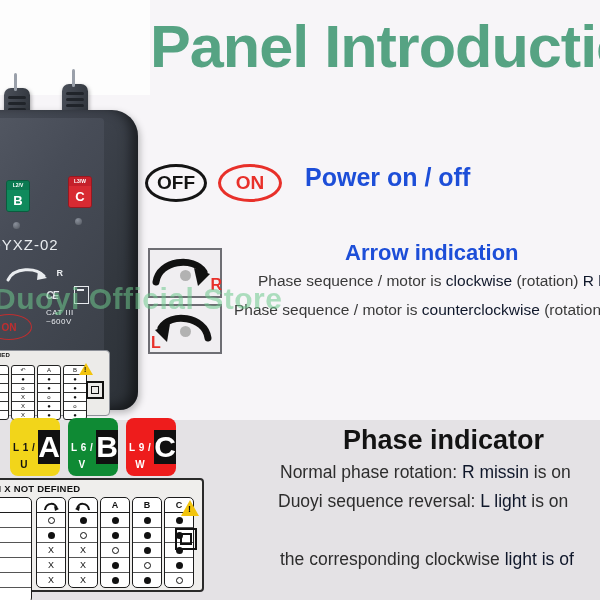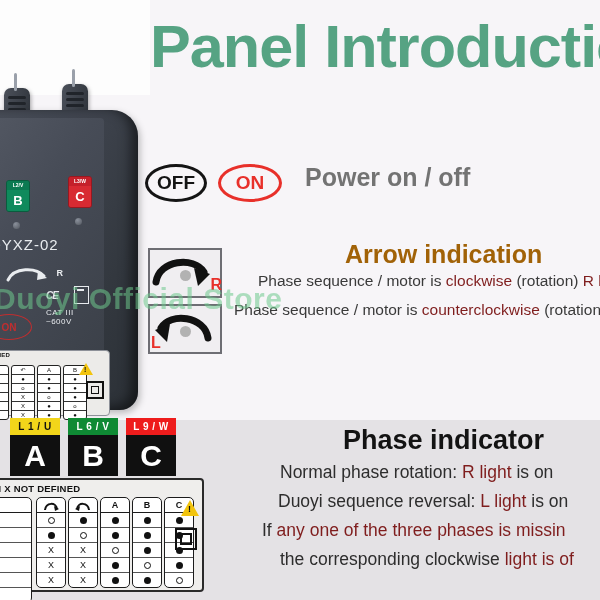--- a/index.html
+++ b/index.html
@@ -93,51 +93,51 @@
   .mini .cell{height:8px;border-bottom:1px solid #333;font-size:6px;text-align:center;line-height:8px;color:#111;}
   .mini .cell:last-child{border-bottom:none;}
 
   
   .pill{position:absolute;display:flex;align-items:center;justify-content:center;
     border-radius:50%;font-weight:bold;background:transparent;}
   .pill-off{left:145px;top:164px;width:56px;height:32px;border:3px solid #141414;color:#141414;font-size:19px;}
   .pill-on{left:218px;top:164px;width:58px;height:32px;border:3px solid #e8302a;color:#e8302a;font-size:19px;}
   .power-label{position:absolute;left:305px;top:163px;
     font-family:"Liberation Sans Narrow","Liberation Sans",sans-serif;
-    font-weight:bold;font-size:25px;color:#737373;white-space:nowrap;}
+    font-weight:bold;font-size:25px;color:#1d4ed8;white-space:nowrap;}
 
   
   .arrowbox{position:absolute;width:70px;height:46px;background:#f0eef1;border:2px solid #6e6e74;}
   .arrowbox.r{left:148px;top:248px;}
   .arrowbox.l{left:148px;top:304px;}
   .arrowbox .dot{position:absolute;left:50%;top:55%;width:11px;height:11px;margin-left:-5px;margin-top:-5px;
     border-radius:50%;background:#b2b2b2;}
   .arrowbox .tag{position:absolute;font-size:16px;font-weight:bold;color:#e8302a;}
   .arrowbox.r .tag{right:-2px;bottom:2px;}
   .arrowbox.l .tag{left:1px;bottom:0px;}
   .arrow-title{position:absolute;left:345px;top:240px;
-    font-weight:bold;font-size:25px;color:#a16207;white-space:nowrap;}
+    font-weight:bold;font-size:22px;color:#1d4ed8;white-space:nowrap;}
   .arrow-line{position:absolute;font-size:15.5px;color:#3a3a3a;white-space:nowrap;}
   .arrow-line.l1{left:258px;top:272px;}
   .arrow-line.l2{left:234px;top:301px;}
-  .rd{color:#7f1d1d;}
+  .rd{color:#0f172a;}
 
   
   .phase-title{position:absolute;left:343px;top:425px;
     font-family:"Liberation Sans Narrow","Liberation Sans",sans-serif;
     font-weight:bold;font-size:27px;color:#131313;white-space:nowrap;}
   .phase-line{position:absolute;font-size:17.5px;color:#2d2d2d;white-space:nowrap;}
   .p1{left:280px;top:462px;}
   .p2{left:278px;top:491px;}
   .p3{left:262px;top:520px;}
   .p4{left:280px;top:549px;}
 
   
-  .plabel{position:absolute;width:50px;height:58px;border-radius:15px;
-    display:flex;flex-direction:column;align-items:center;}
+  .plabel{position:absolute;width:50px;height:58px;border-radius:8px;
+    display:flex;flex-direction:row;align-items:center;}
   .plabel .top{width:100%;height:17px;font-size:10px;font-weight:bold;text-align:center;line-height:17px;letter-spacing:.5px;}
   .plabel .letter{flex:1;width:100%;display:flex;align-items:center;justify-content:center;
     font-size:30px;font-weight:bold;color:#fff;background:#101010;}
   .pa{left:10px;top:418px;background:#f2d51a;}
   .pa .top{background:#f2d51a;color:#111;}
   .pb{left:68px;top:418px;background:#0f8a34;}
   .pb .top{background:#0f8a34;color:#fff;}
   .pc{left:126px;top:418px;background:#ee1c1c;}
   .pc .top{background:#ee1c1c;color:#fff;}
 
@@ -294,27 +294,24 @@
     <span>Phase sequence / motor is </span><span class="rd">clockwise</span><span> (rotation) </span><span class="rd">R ligh</span>
   </div>
 
   <div class="arrow-line l2">
     <span>Phase sequence / motor is </span><span class="rd">counterclockwise</span><span> (rotation) </span>
   </div>
 
   <div class="phase-title">Phase indicator</div>
 
   <div class="phase-line p1">
-    <span>Normal phase rotation: </span><span class="rd">R light</span><span> is on</span>
+    <span>Normal phase rotation: </span><span class="rd">R missin</span><span> is on</span>
   </div>
   <div class="phase-line p2">
     <span>Duoyi sequence reversal: </span><span class="rd">L light</span><span> is on</span>
-  </div>
-  <div class="phase-line p3">
-    <span>If </span><span class="rd">any one of the three phases is missin</span>
   </div>
   <div class="phase-line p4">
     <span>the corresponding clockwise </span><span class="rd">l</span><span class="rd">ight is of</span>
   </div>
 
   <div class="plabel pa">
     <div class="top">L 1 / U</div>
     <div class="letter">A</div>
   </div>
   <div class="plabel pb">

